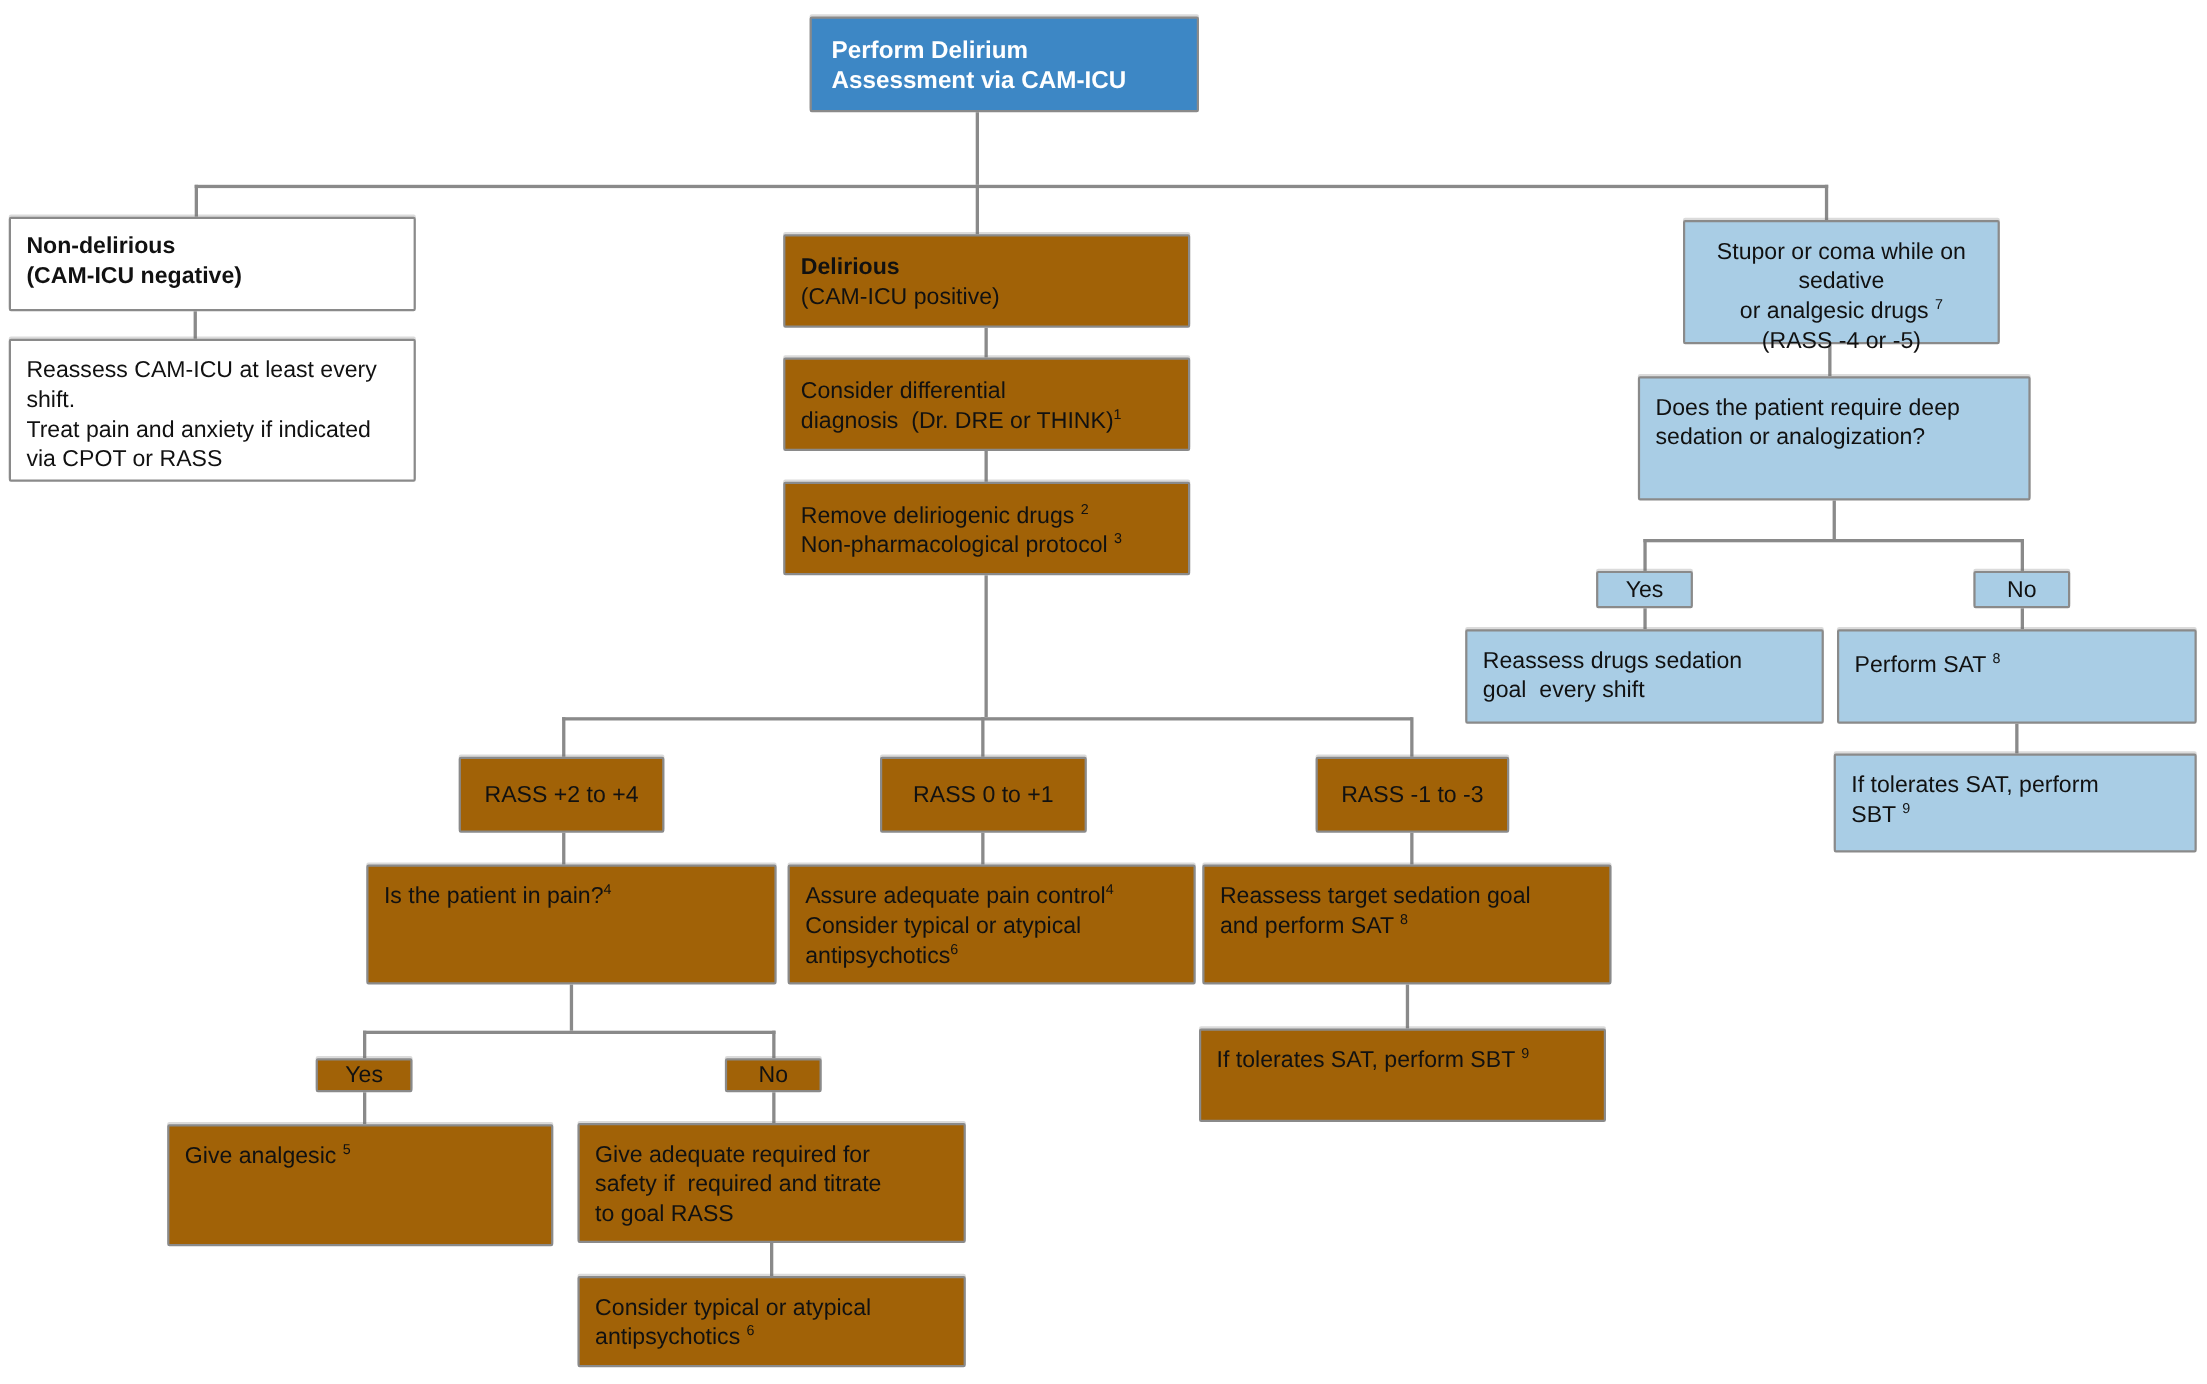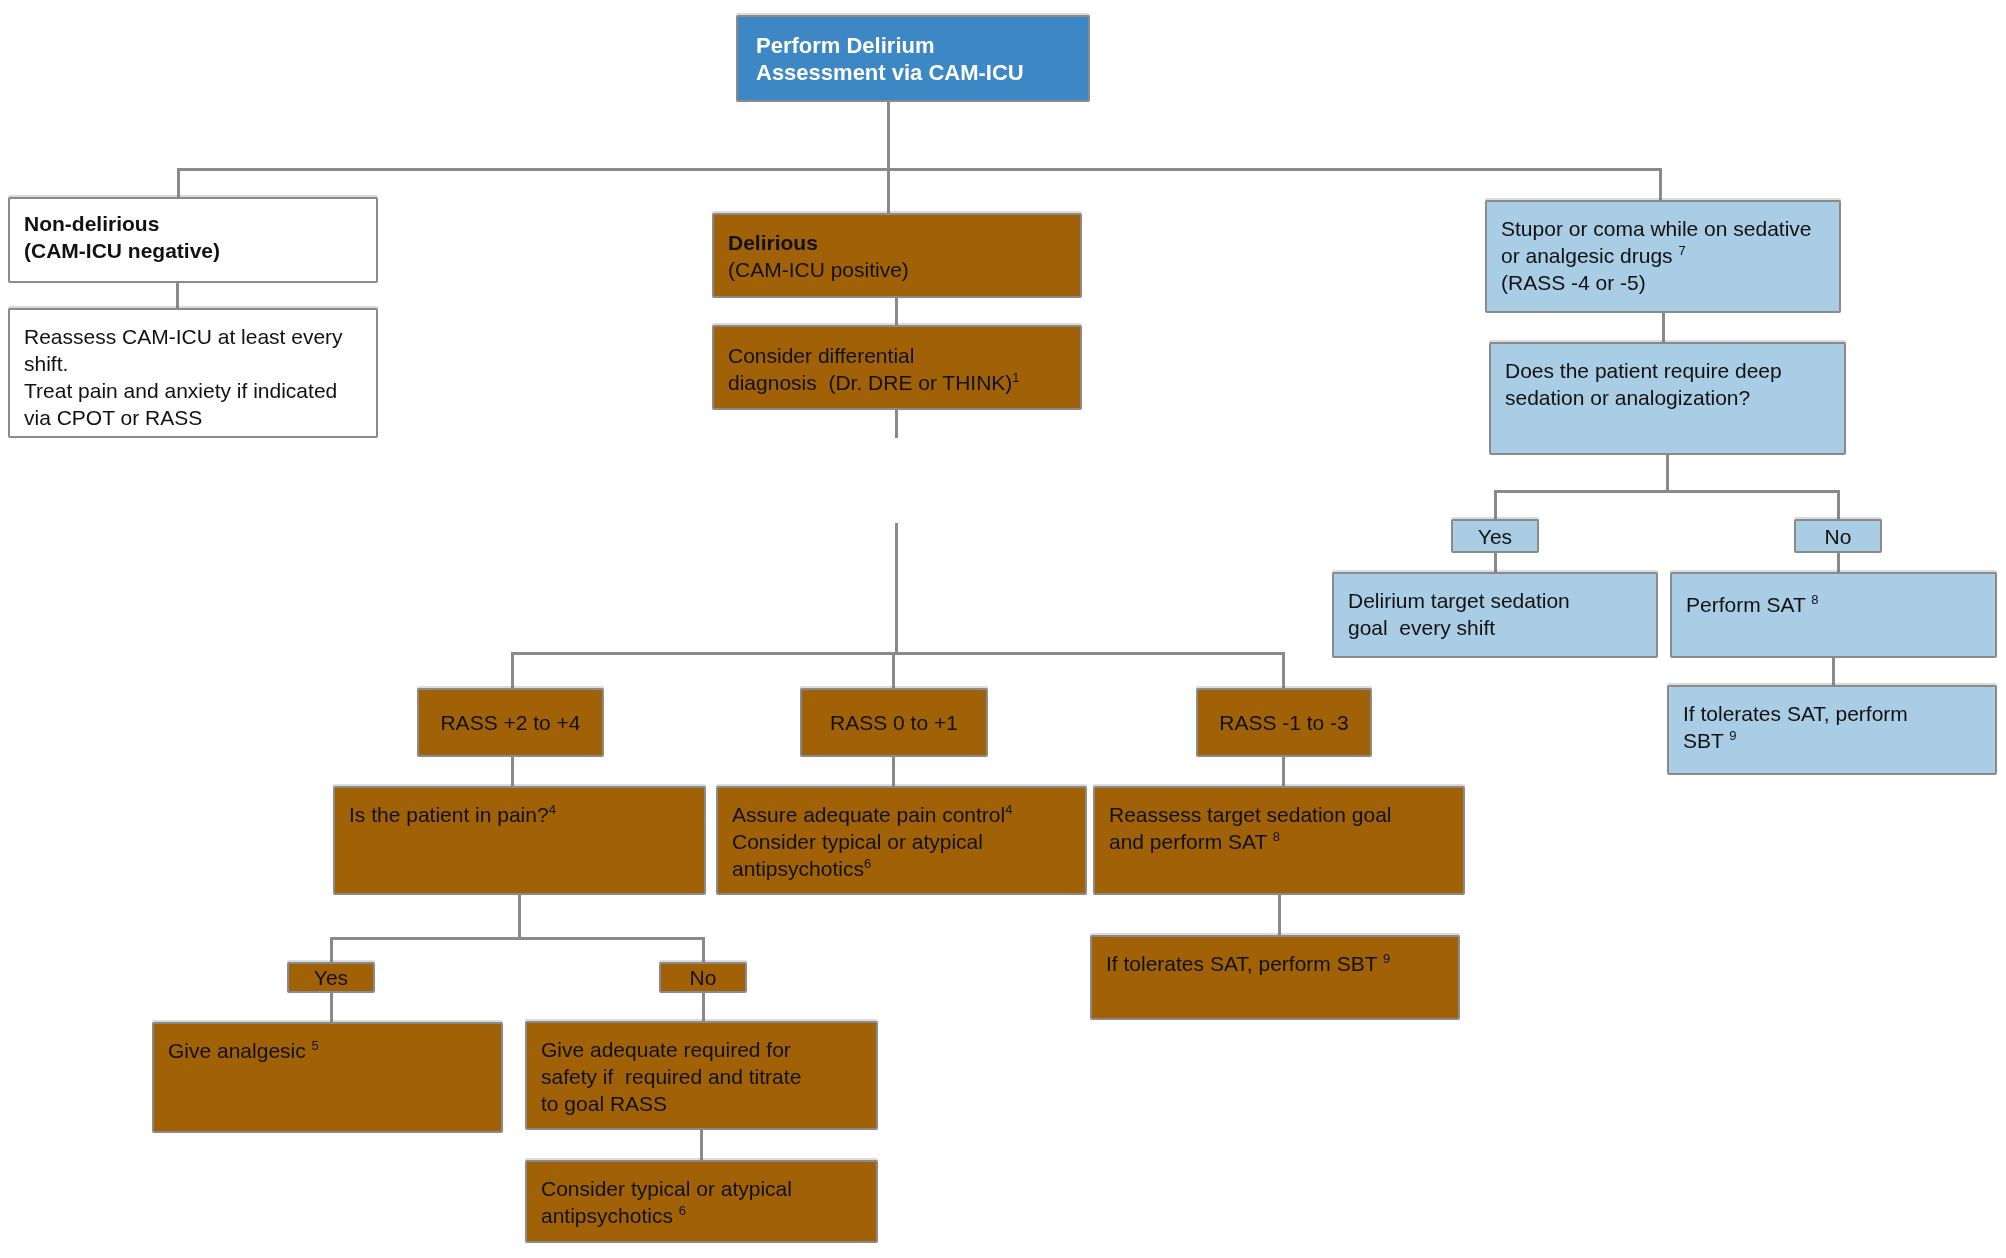--- a/index.html
+++ b/index.html
@@ -94,20 +94,24 @@
   <div class="box light" style="left:712px;top:213px;width:370px;height:85px;padding-top:14px;">
       <div class="line b">Delirious</div>
       <div class="line">(CAM-ICU positive)</div>
     </div>
 
   <div class="box light" style="left:712px;top:325px;width:370px;height:85px;padding-top:15px;">
       <div class="line">Consider differential</div>
       <div class="line">diagnosis  (Dr. DRE or THINK)<sup>1</sup></div>
     </div>
 
+  <div class="box light" style="left:712px;top:438px;width:370px;height:85px;padding-top:15px;">
+      <div class="line">Remove deliriogenic drugs <sup>2</sup></div>
+      <div class="line">Non-pharmacological protocol <sup>3</sup></div>
+    </div>
 
   <div class="box light center" style="left:417px;top:688px;width:187px;height:69px;">
     <span>RASS +2 to +4</span>
   </div>
   <div class="box light center" style="left:800px;top:688px;width:188px;height:69px;">
     <span>RASS 0 to +1</span>
   </div>
   <div class="box light center" style="left:1196px;top:688px;width:176px;height:69px;">
     <span>RASS -1 to -3</span>
   </div>
@@ -146,40 +150,40 @@
       <div class="line">Give adequate required for</div>
       <div class="line">safety if  required and titrate</div>
       <div class="line">to goal RASS</div>
     </div>
 
   <div class="box light" style="left:525px;top:1160px;width:353px;height:83px;">
       <div class="line">Consider typical or atypical</div>
       <div class="line">antipsychotics <sup>6</sup></div>
     </div>
 
-  <div class="box medium" style="left:1485px;top:200px;width:356px;height:113px;">
+  <div class="box medium" style="left:1530px;top:200px;width:288px;height:113px;text-align:center;">
       <div class="line">Stupor or coma while on sedative</div>
       <div class="line">or analgesic drugs <sup>7</sup></div>
       <div class="line">(RASS -4 or -5)</div>
     </div>
 
   <div class="box medium" style="left:1489px;top:342px;width:357px;height:113px;">
       <div class="line">Does the patient require deep</div>
       <div class="line">sedation or analogization?</div>
     </div>
 
   <div class="box medium center" style="left:1451px;top:519px;width:88px;height:34px;">
     <span>Yes</span>
   </div>
   <div class="box medium center" style="left:1794px;top:519px;width:88px;height:34px;">
     <span>No</span>
   </div>
 
   <div class="box medium" style="left:1332px;top:572px;width:326px;height:86px;">
-      <div class="line">Delirium target sedation</div>
+      <div class="line">Reassess drugs sedation</div>
       <div class="line">goal  every shift</div>
     </div>
 
   <div class="box medium" style="left:1670px;top:572px;width:327px;height:86px;padding-top:17px;">
       <div class="line">Perform SAT <sup>8</sup></div>
     </div>
 
   <div class="box medium" style="left:1667px;top:685px;width:330px;height:90px;">
       <div class="line">If tolerates SAT, perform</div>
       <div class="line">SBT <sup>9</sup></div>

